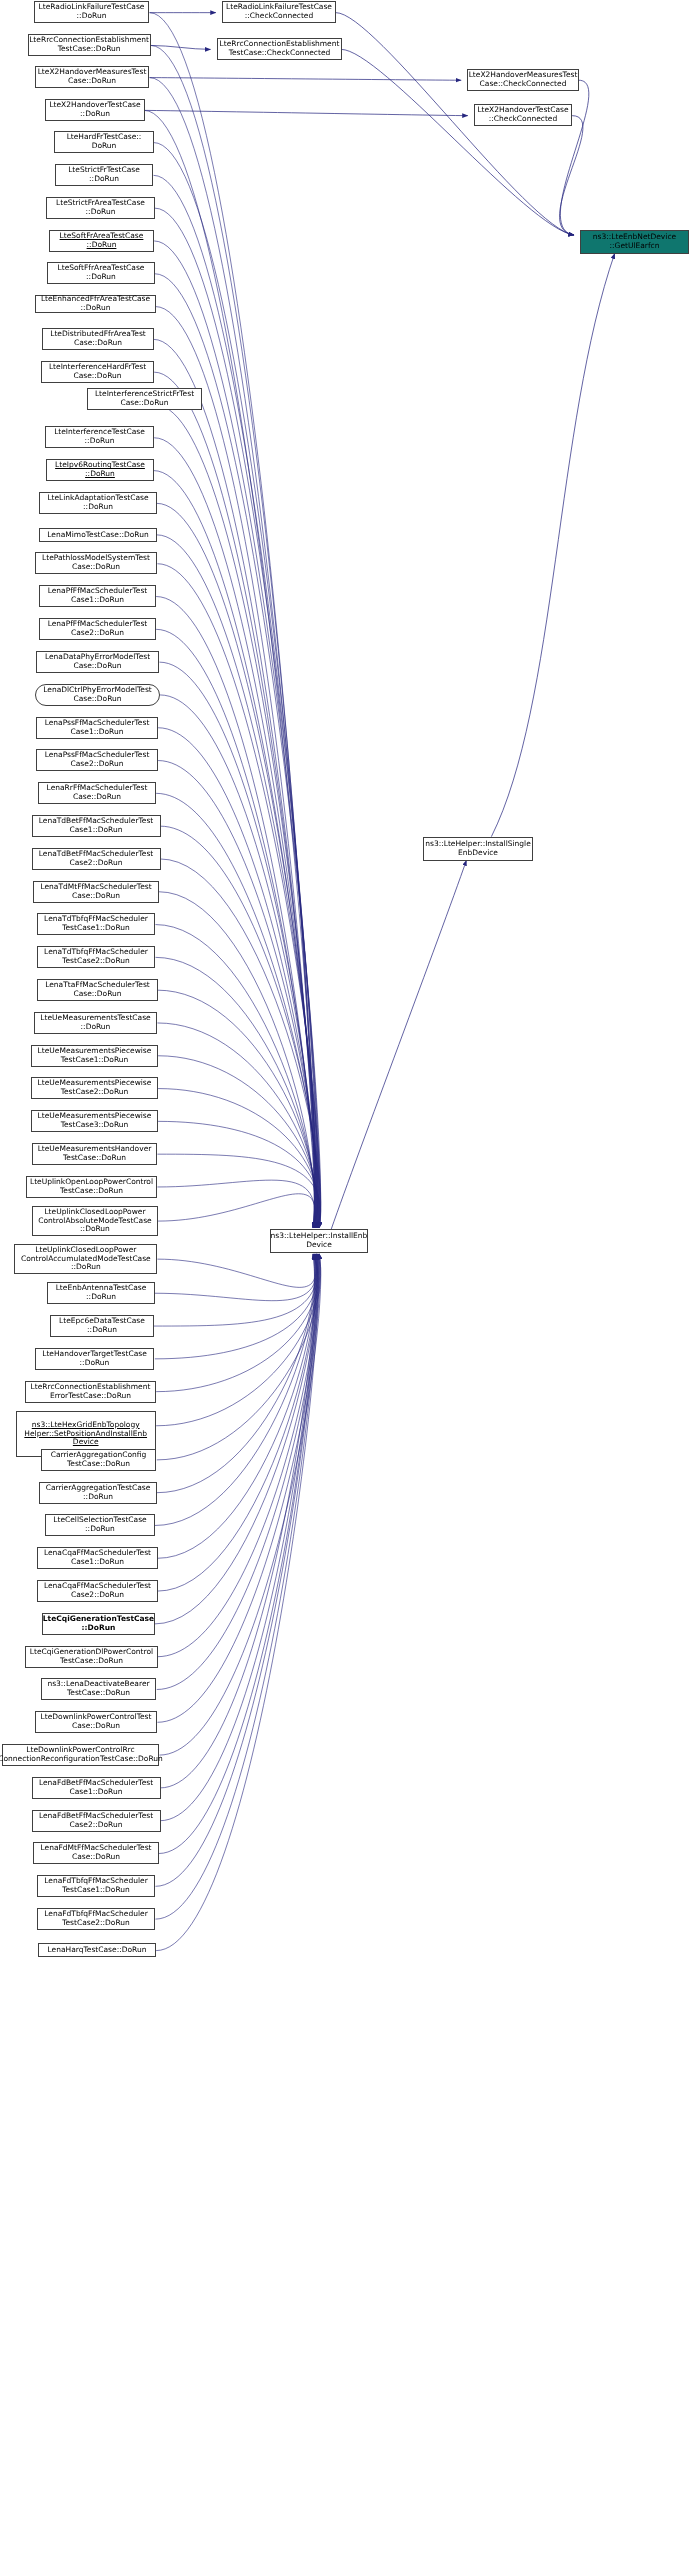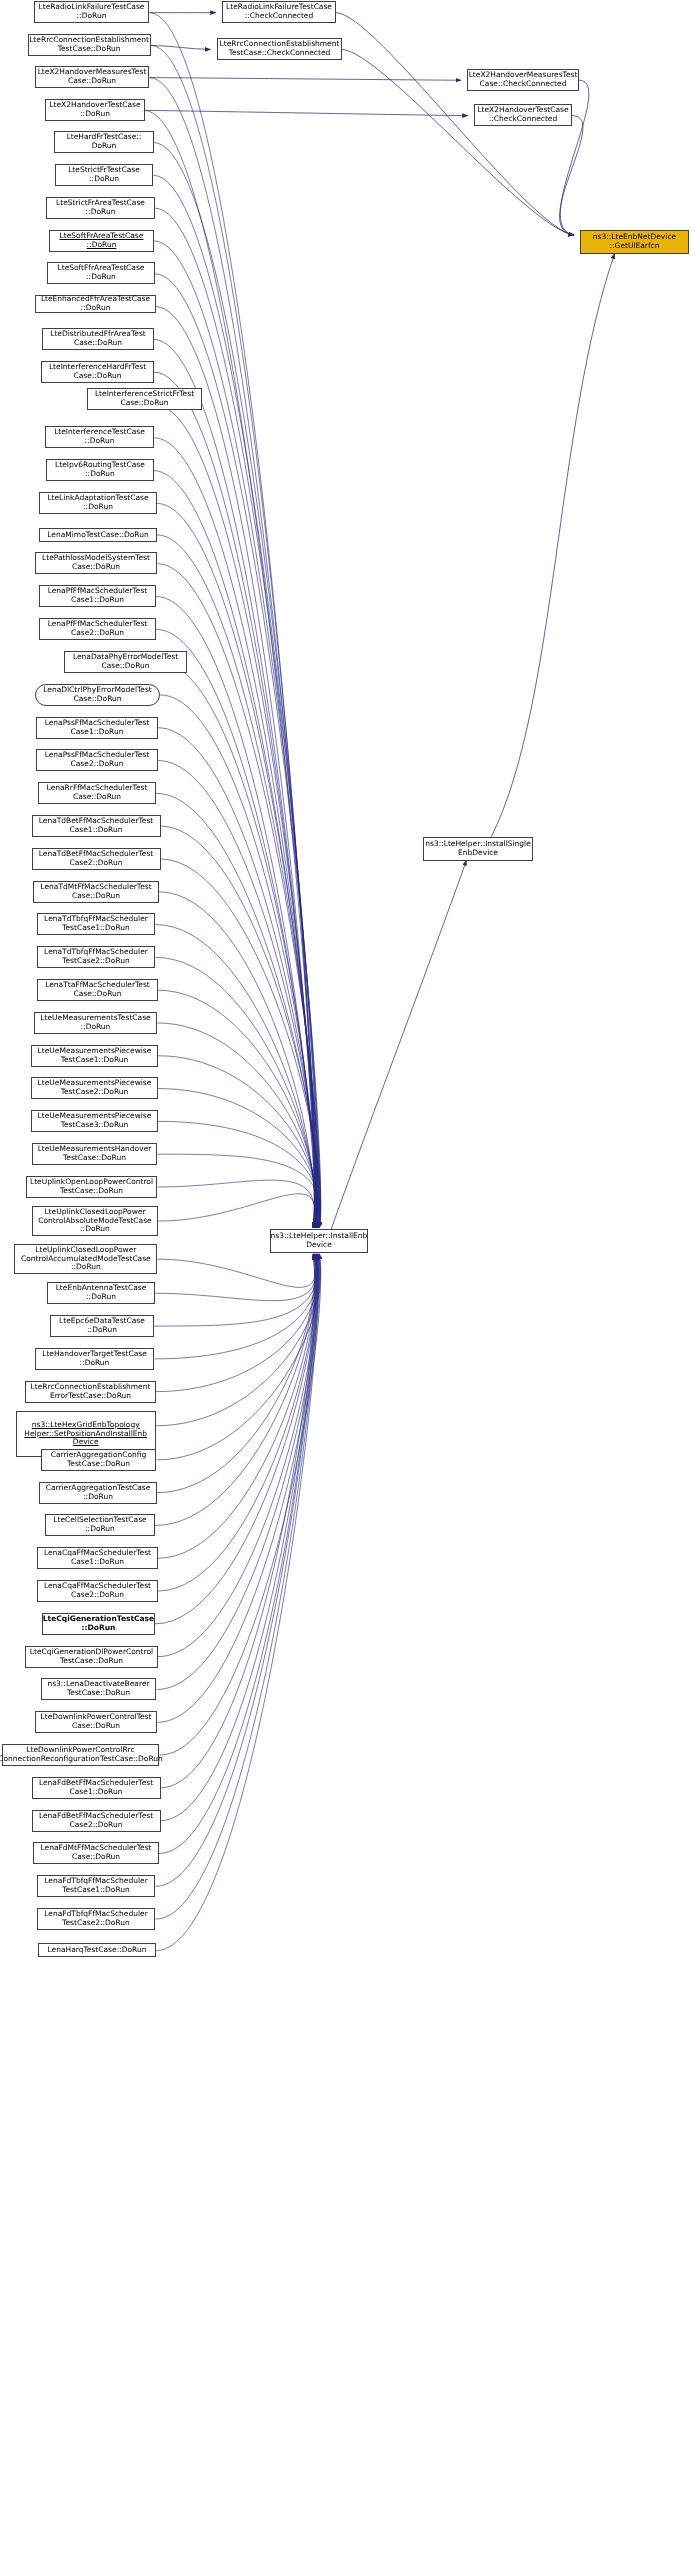--- a/index.html
+++ b/index.html
@@ -1,21 +1,21 @@
 <!DOCTYPE html>
 <html style="font-size:10.5px"><head>
 <meta charset="utf-8">
 <style>
   html,body{margin:0;padding:0;background:#ffffff;}
   body{font-family:"DejaVu Sans","Liberation Sans",sans-serif;}
   #canvas{position:relative;width:700px;height:2576px;background:#fff;overflow:hidden;}
   .node{position:absolute;box-sizing:border-box;border:0.7px solid #404040;background:#ffffff;
         display:flex;align-items:center;justify-content:center;text-align:center;
         font-size:7.5px;line-height:8.9px;color:#000;padding:0.7px 1.3px;white-space:pre-line;}
-  .node.target{background:#eab308;border:0.7px solid #404040;}
+  .node.target{background:#0f766e;border:0.7px solid #404040;}
   svg.edges{position:absolute;left:0;top:0;width:700px;height:2576px;pointer-events:none;}
 </style>
 </head>
 <body>
 
 <div id="canvas">
   <svg class="edges" id="edgesvg" viewBox="0 0 1067 3926">
     <defs>
       <marker id="ah" markerWidth="9" markerHeight="7" refX="8.5" refY="3.5" orient="auto" markerUnits="userSpaceOnUse">
         <polygon points="0,0 9,3.5 0,7" fill="#26267f"></polygon>
@@ -130,32 +130,32 @@
       <div class="node" style="left: 35px; top: 295px; width: 121px; height: 18px;">LteEnhancedFfrAreaTestCase
 ::DoRun</div>
       <div class="node" style="left: 42px; top: 328px; width: 112px; height: 22px;">LteDistributedFfrAreaTest
 Case::DoRun</div>
       <div class="node" style="left: 41px; top: 361px; width: 113px; height: 22px;">LteInterferenceHardFrTest
 Case::DoRun</div>
       <div class="node" style="left: 40px; top: 388px; width: 115px; height: 22px; margin-left: 47px;">LteInterferenceStrictFrTest
 Case::DoRun</div>
       <div class="node" style="left: 45px; top: 426px; width: 109px; height: 22px;">LteInterferenceTestCase
 ::DoRun</div>
-      <div class="node" style="left: 46px; top: 459px; width: 108px; height: 22px;">LteIpv6RoutingTestCase
+      <div class="node" style="left: 46px; top: 459px; width: 108px; height: 22px; text-decoration: underline;">LteIpv6RoutingTestCase
 ::DoRun</div>
       <div class="node" style="left: 39px; top: 492px; width: 118px; height: 22px;">LteLinkAdaptationTestCase
 ::DoRun</div>
       <div class="node" style="left: 39px; top: 528px; width: 118px; height: 14.4px;">LenaMimoTestCase::DoRun</div>
       <div class="node" style="left: 35px; top: 552px; width: 122px; height: 22px;">LtePathlossModelSystemTest
 Case::DoRun</div>
       <div class="node" style="left: 39px; top: 585px; width: 117px; height: 22px;">LenaPfFfMacSchedulerTest
 Case1::DoRun</div>
       <div class="node" style="left: 39px; top: 618px; width: 117px; height: 22px;">LenaPfFfMacSchedulerTest
 Case2::DoRun</div>
-      <div class="node" style="left: 36px; top: 651px; width: 123px; height: 22px; margin-left: 28px;">LenaDataPhyErrorModelTest
+      <div class="node" style="left: 36px; top: 651px; width: 123px; height: 22px;">LenaDataPhyErrorModelTest
 Case::DoRun</div>
       <div class="node" style="left: 35px; top: 684px; width: 125px; height: 22px; border-radius: 11px;">LenaDlCtrlPhyErrorModelTest
 Case::DoRun</div>
       <div class="node" style="left: 36px; top: 717px; width: 122px; height: 22px;">LenaPssFfMacSchedulerTest
 Case1::DoRun</div>
       <div class="node" style="left: 36px; top: 749px; width: 122px; height: 22px;">LenaPssFfMacSchedulerTest
 Case2::DoRun</div>
       <div class="node" style="left: 38px; top: 782px; width: 118px; height: 22px;">LenaRrFfMacSchedulerTest
 Case::DoRun</div>
       <div class="node" style="left: 31.5px; top: 815px; width: 129px; height: 22px;">LenaTdBetFfMacSchedulerTest

